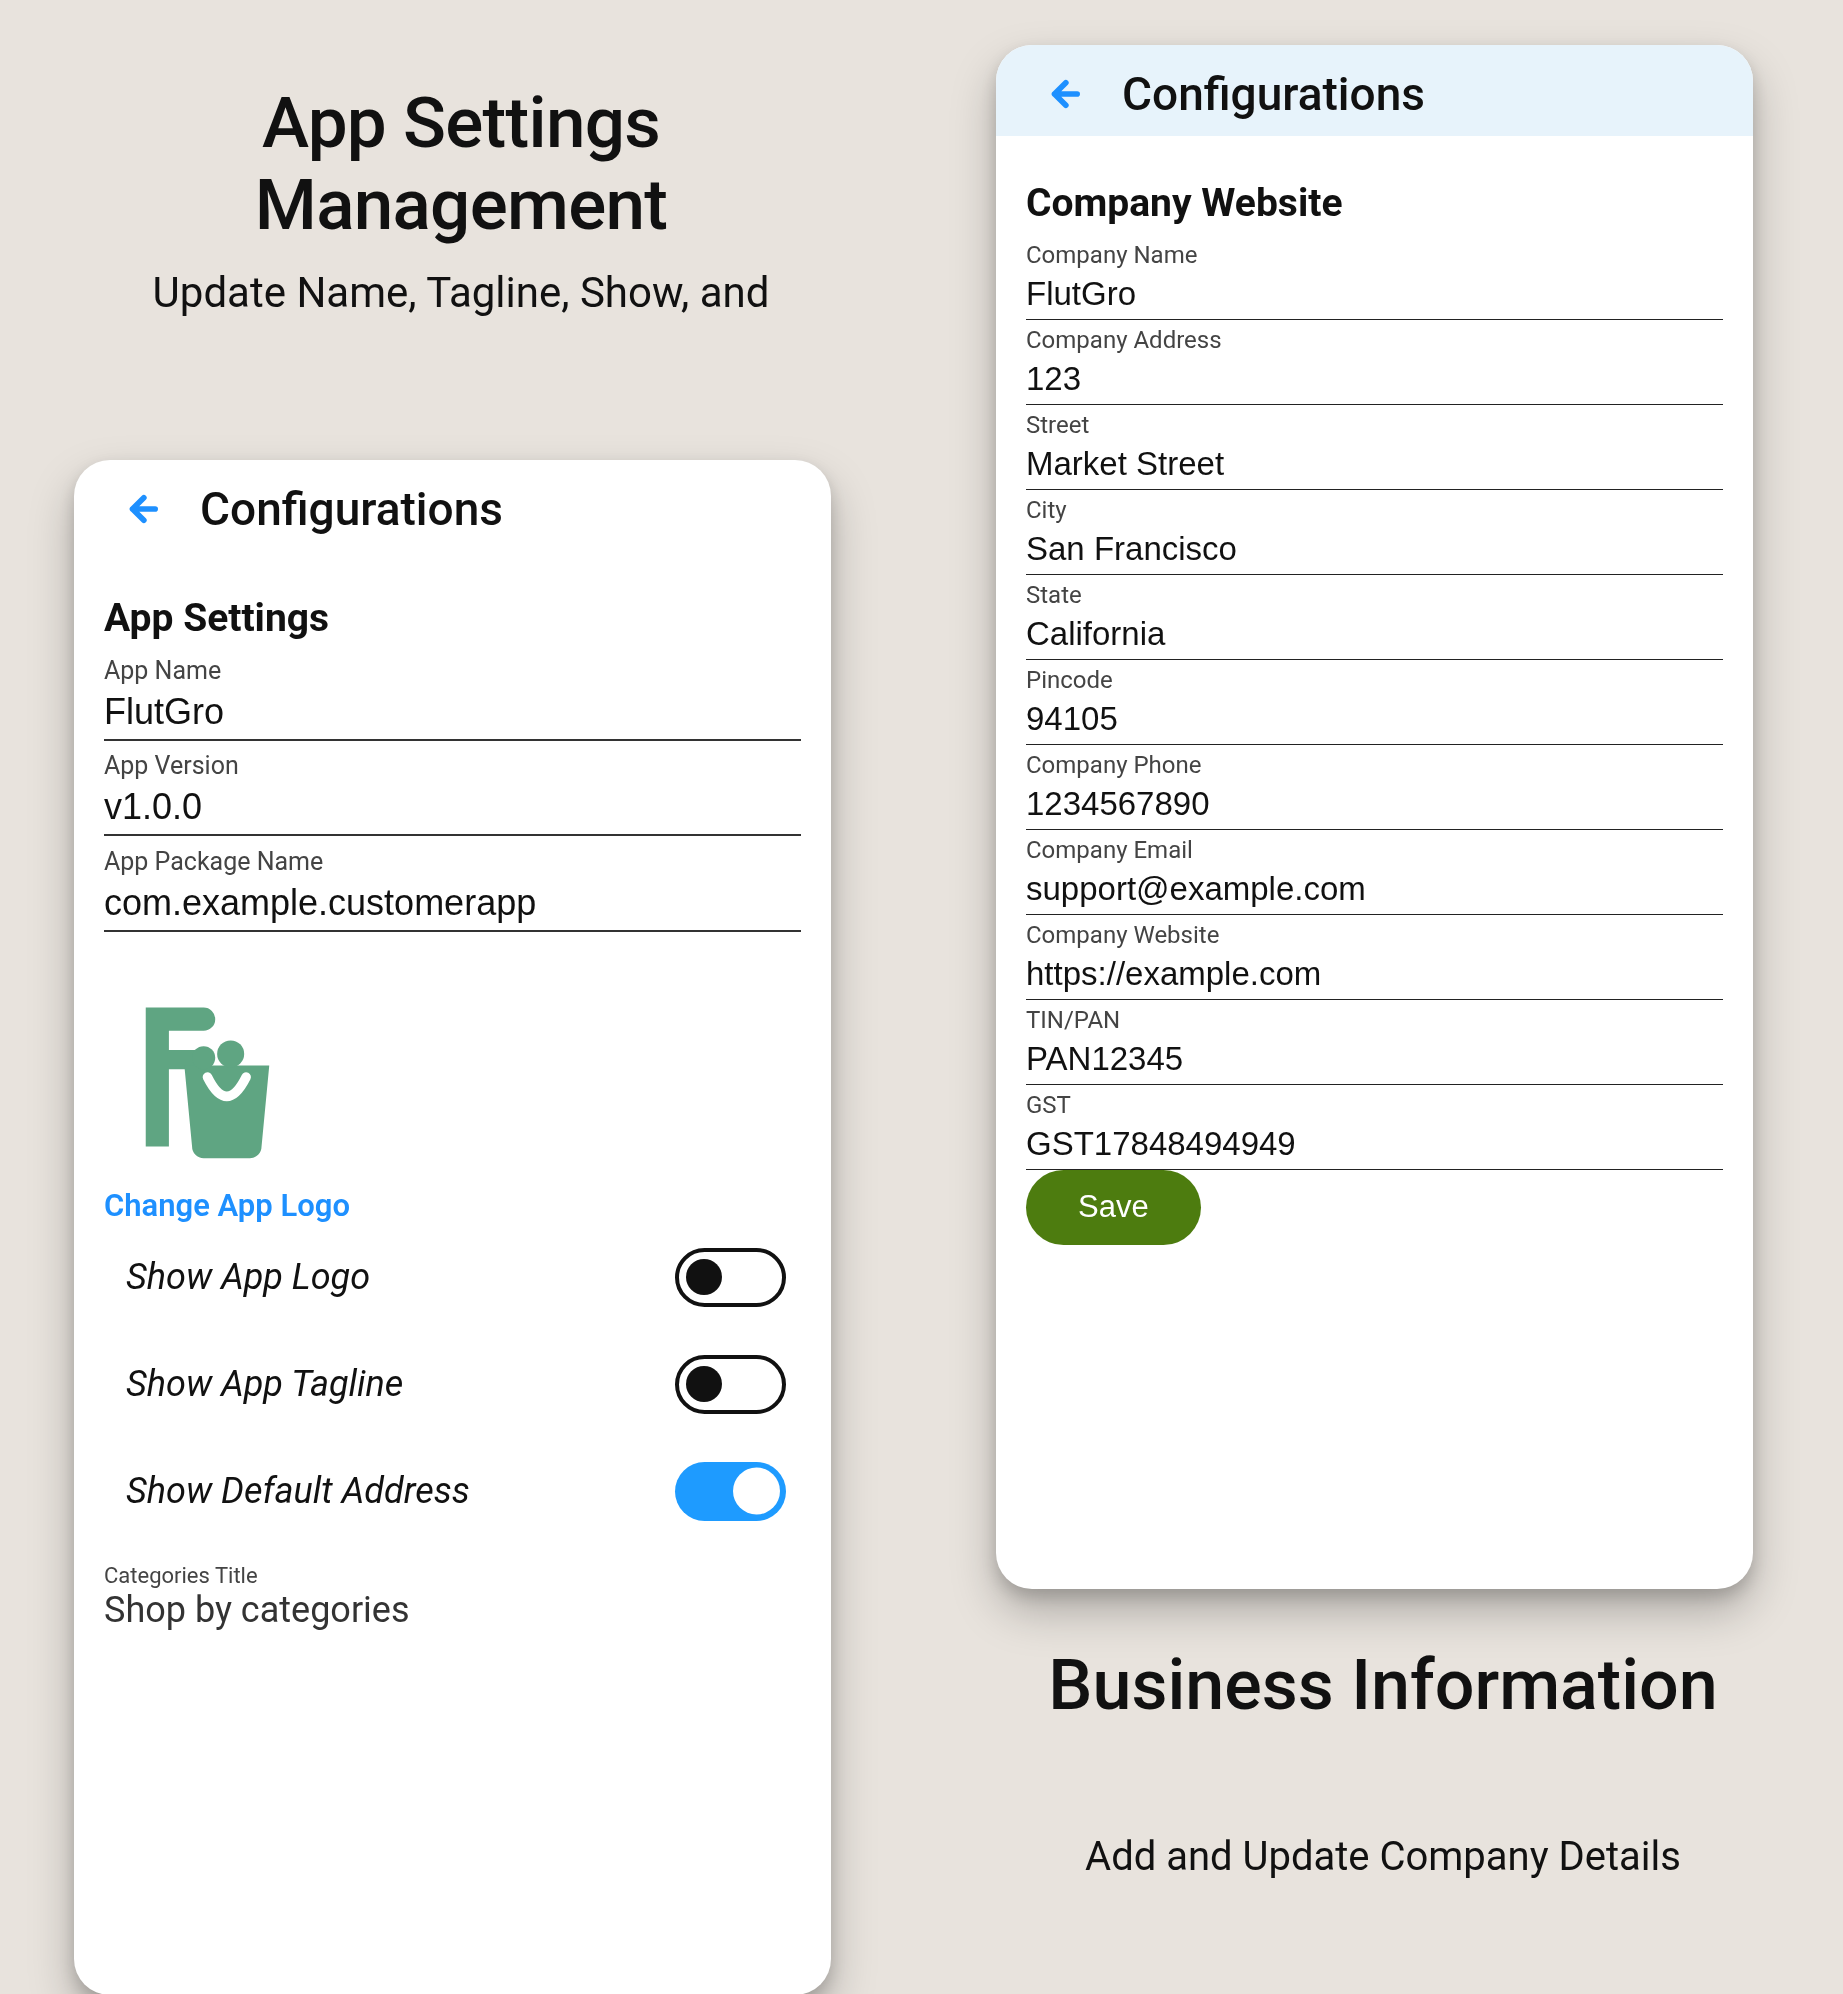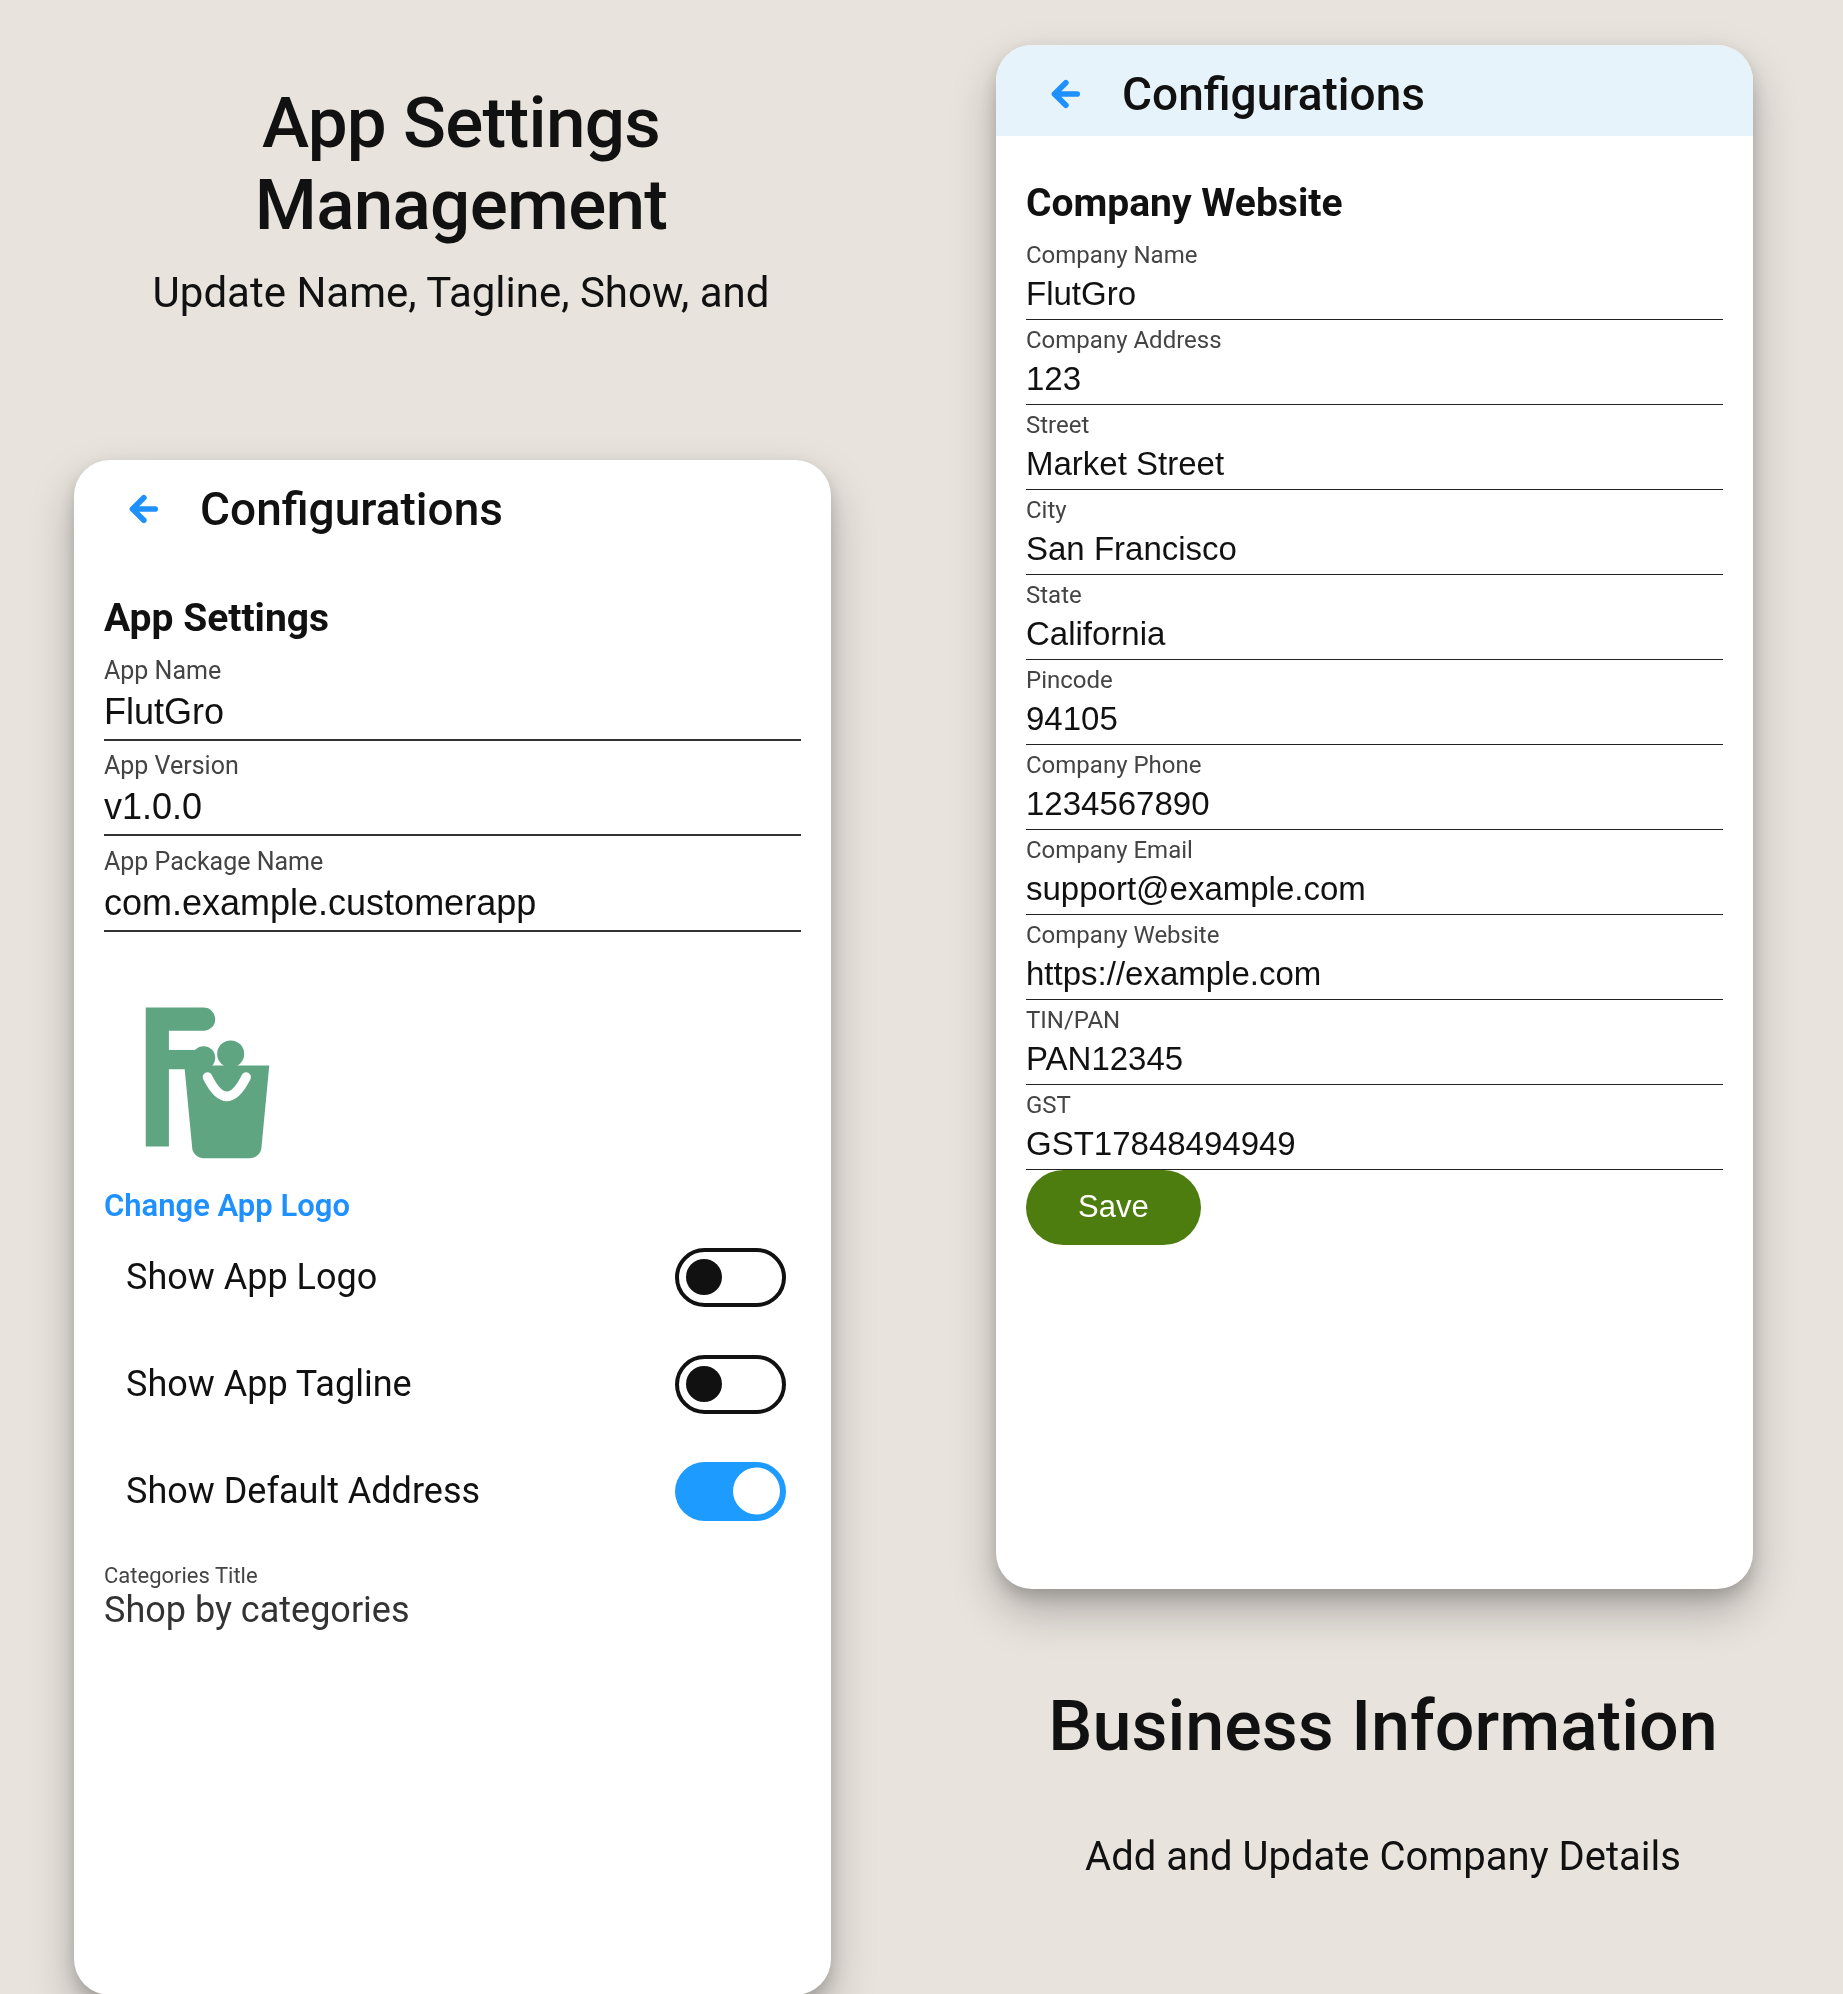--- a/index.html
+++ b/index.html
@@ -119,20 +119,21 @@
     font-weight: 600;
     margin-top: 22px;
     cursor: pointer;
   }
 
   .toggle-row {
     display: flex;
     align-items: center;
     justify-content: space-between;
     padding: 24px 15px 24px 22px;
+    font-style: italic;
   }
   .toggle-label {
     font-size: 36px;
     font-weight: 400;
     color: #111;
   }
   .switch {
     width: 111px; height: 59px;
     border-radius: 741px;
     position: relative;
@@ -168,21 +169,21 @@
     font-size: 31px;
     border: none;
     border-radius: 741px;
     padding: 19.3px 52px;
     cursor: pointer;
   }
 
   
   .right-hero-title {
     position: absolute;
-    top: 1685px;
+    top: 1644px;
     width: 922px;
     text-align: center;
     font-size: 70px;
     font-weight: 500;
   }
   .right-hero-sub {
     position: absolute;
     top: 1833px;
     width: 922px;
     text-align: center;

